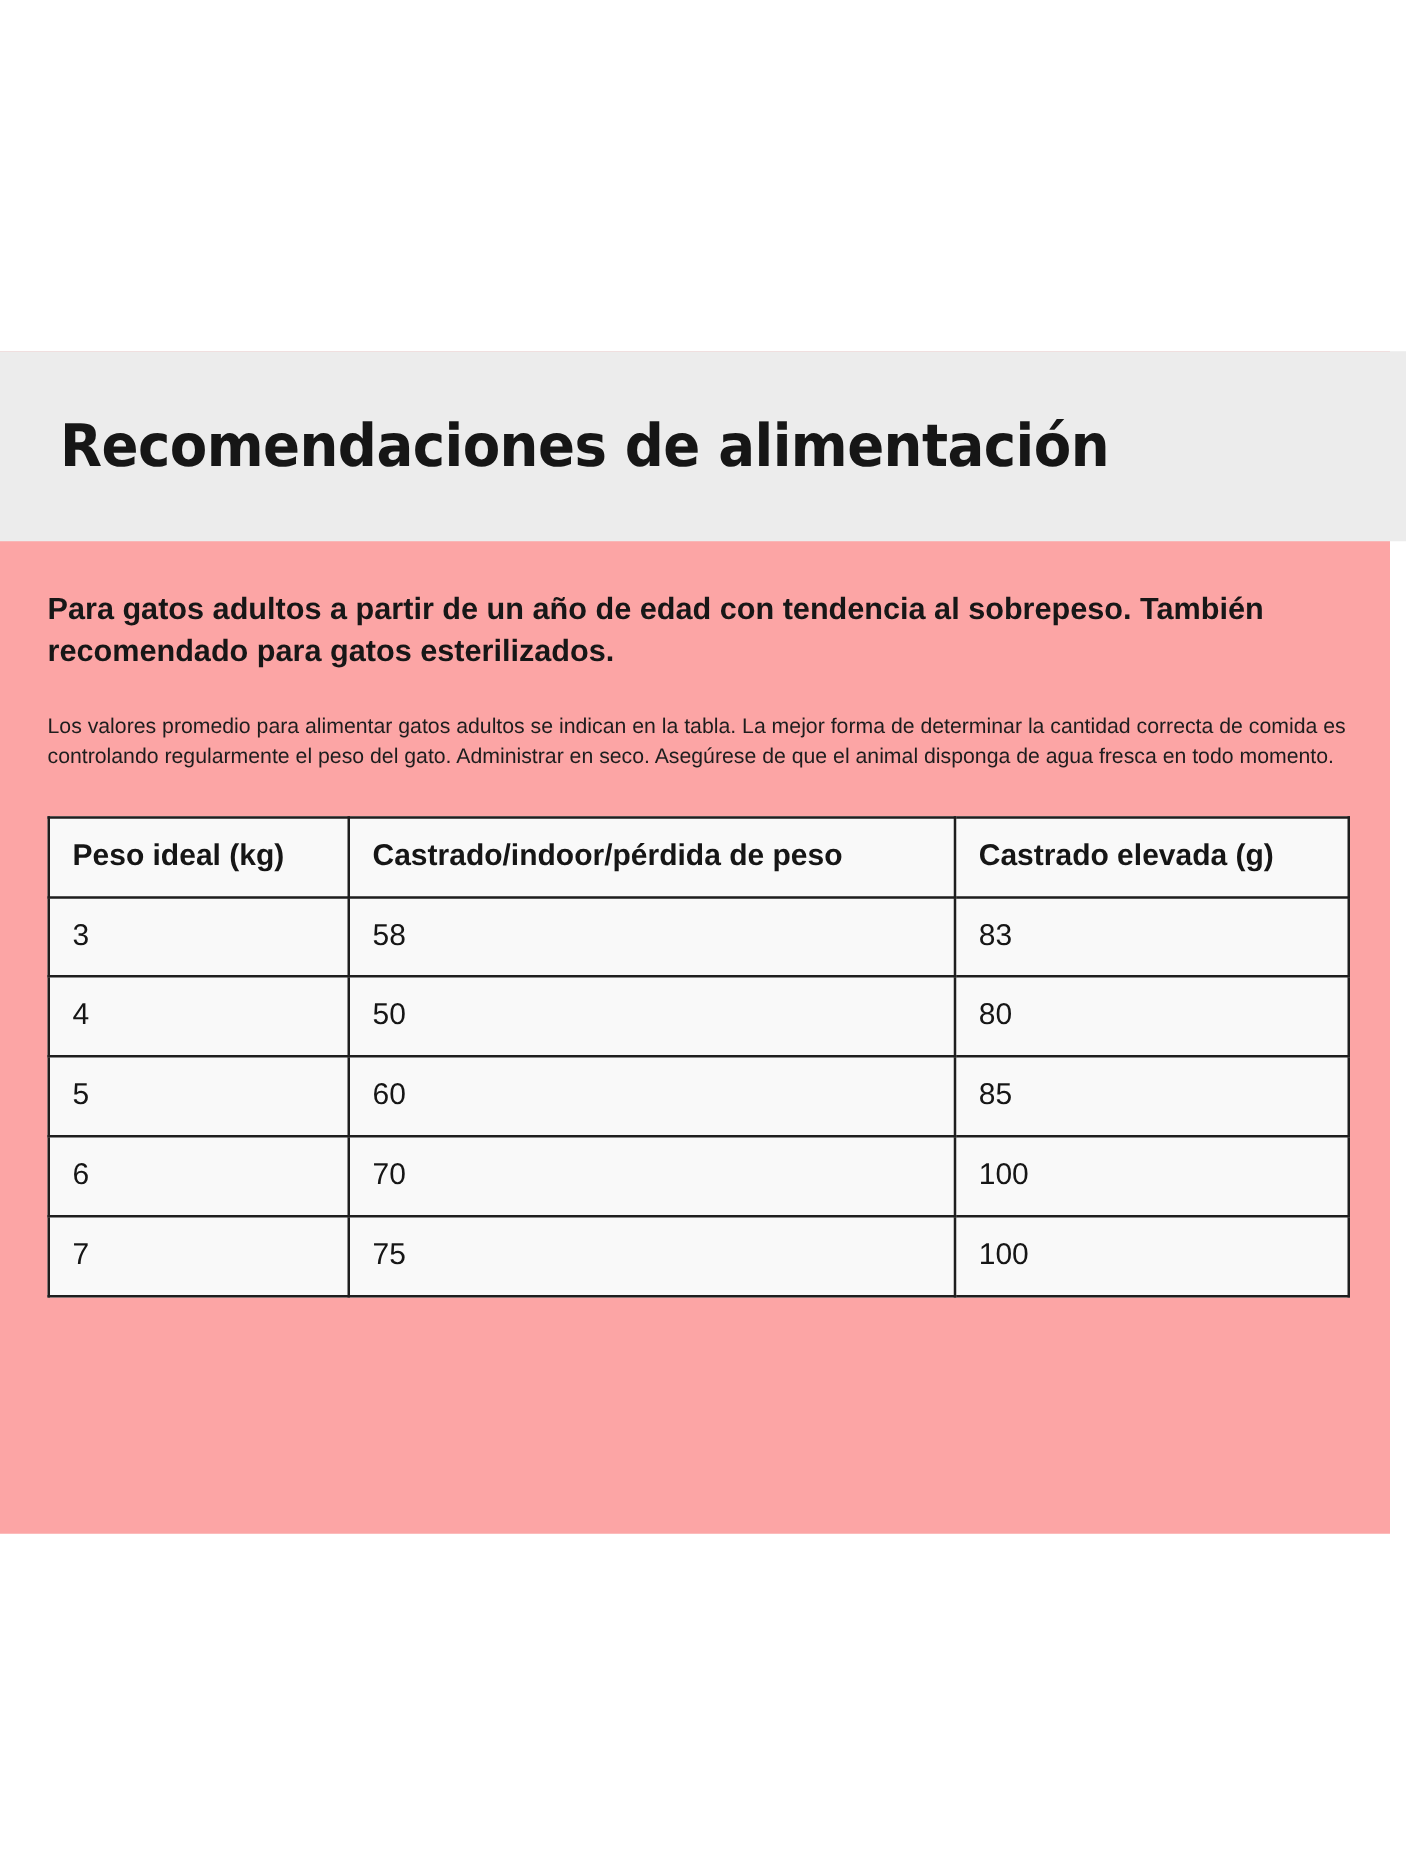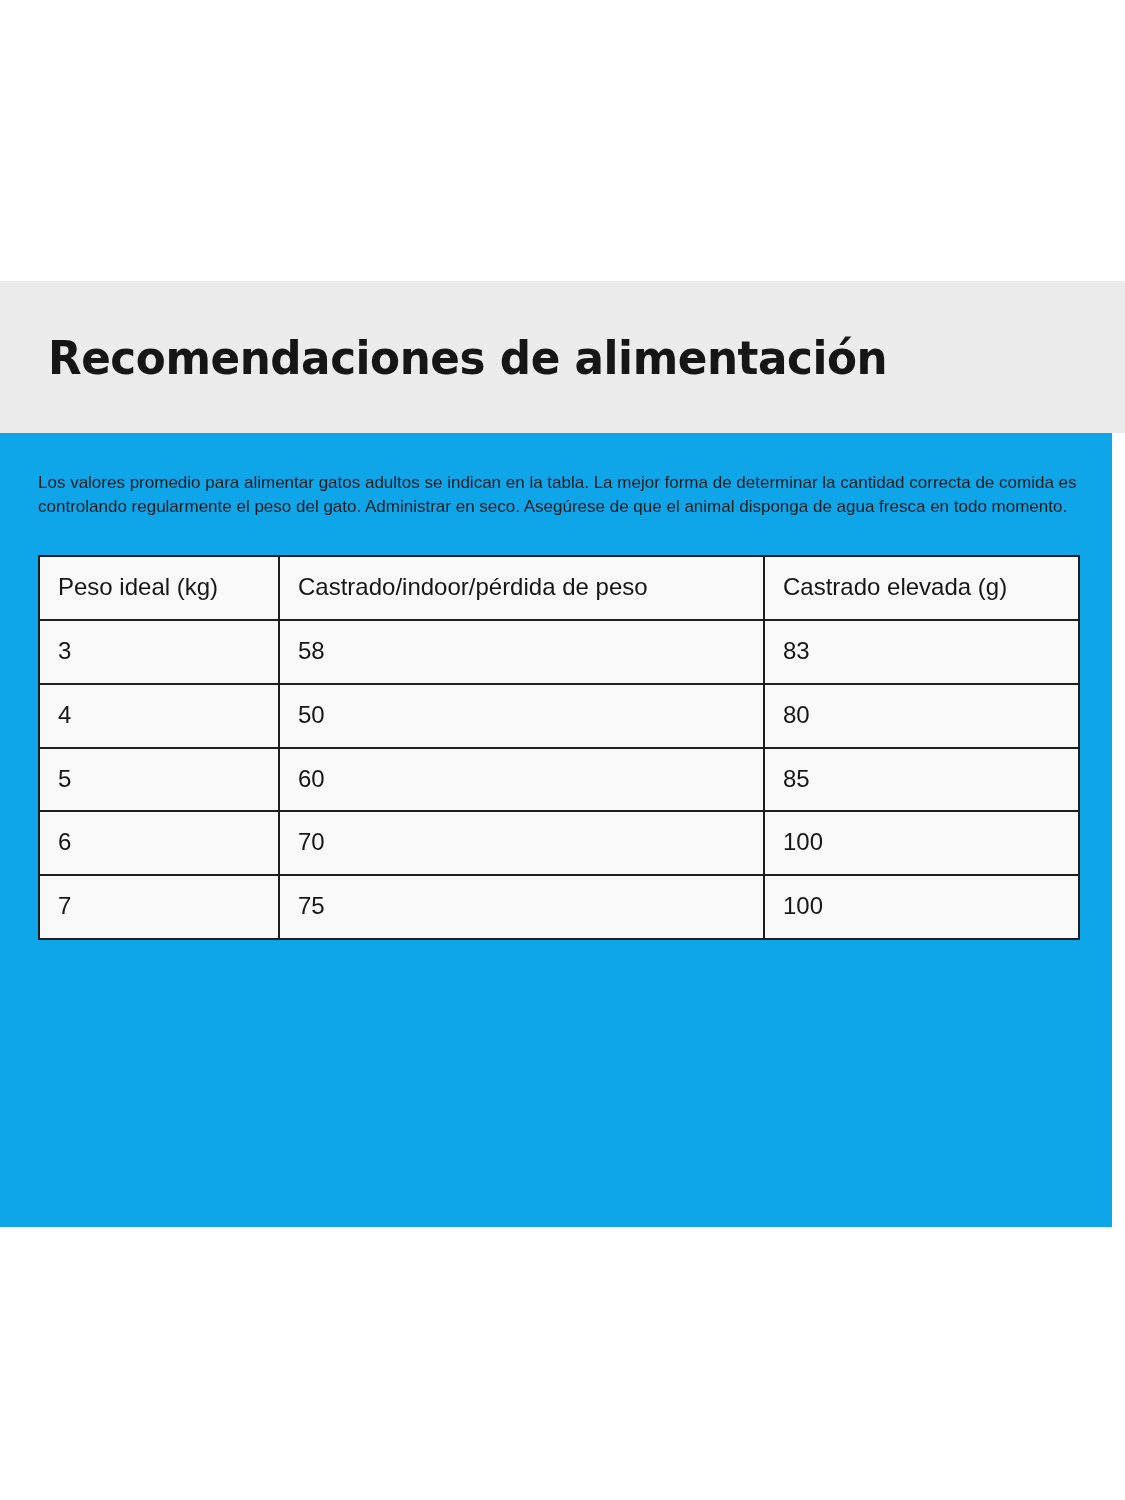--- a/index.html
+++ b/index.html
@@ -22,21 +22,21 @@
     background: #ffffff;
   }
 
   
   .panel {
     position: absolute;
     left: 0;
     top: 281px;
     width: 1112px;
     height: 946px;
-    background: #0ea5e9;
+    background: #fca5a5;
   }
 
   .title-band {
     position: absolute;
     left: 0;
     top: 0;
     width: 1125px;
     height: 152px;
     background: #ececec;
     display: flex;
@@ -89,21 +89,21 @@
   table.feeding-table td {
     border: 2px solid #1e1e1e;
     text-align: left;
     font-size: 24px;
     color: #161616;
     padding: 16px 18px 17px 18px;
     line-height: 1.2;
     vertical-align: middle;
   }
   table.feeding-table th {
-    font-weight: normal;
+    font-weight: bold;
   }
   table.feeding-table td {
     font-weight: normal;
   }
   col.c1 { width: 240px; }
   col.c2 { width: 485px; }
   col.c3 { width: 315px; }
 </style>
 </head>
 <body>
@@ -111,20 +111,21 @@
 <div class="page">
 
   <div class="panel">
 
     <div class="title-band">
       <div class="title-text">Recomendaciones de alimentación</div>
     </div>
 
     <div class="content">
 
+      <p class="intro-bold">Para gatos adultos a partir de un año de edad con tendencia al sobrepeso. También recomendado para gatos esterilizados.</p>
 
       <p class="intro-body">Los valores promedio para alimentar gatos adultos se indican en la tabla. La mejor forma de determinar la cantidad correcta de comida es controlando regularmente el peso del gato. Administrar en seco. Asegúrese de que el animal disponga de agua fresca en todo momento.</p>
 
       <table class="feeding-table">
         <colgroup>
           <col class="c1">
           <col class="c2">
           <col class="c3">
         </colgroup>
         <thead>

